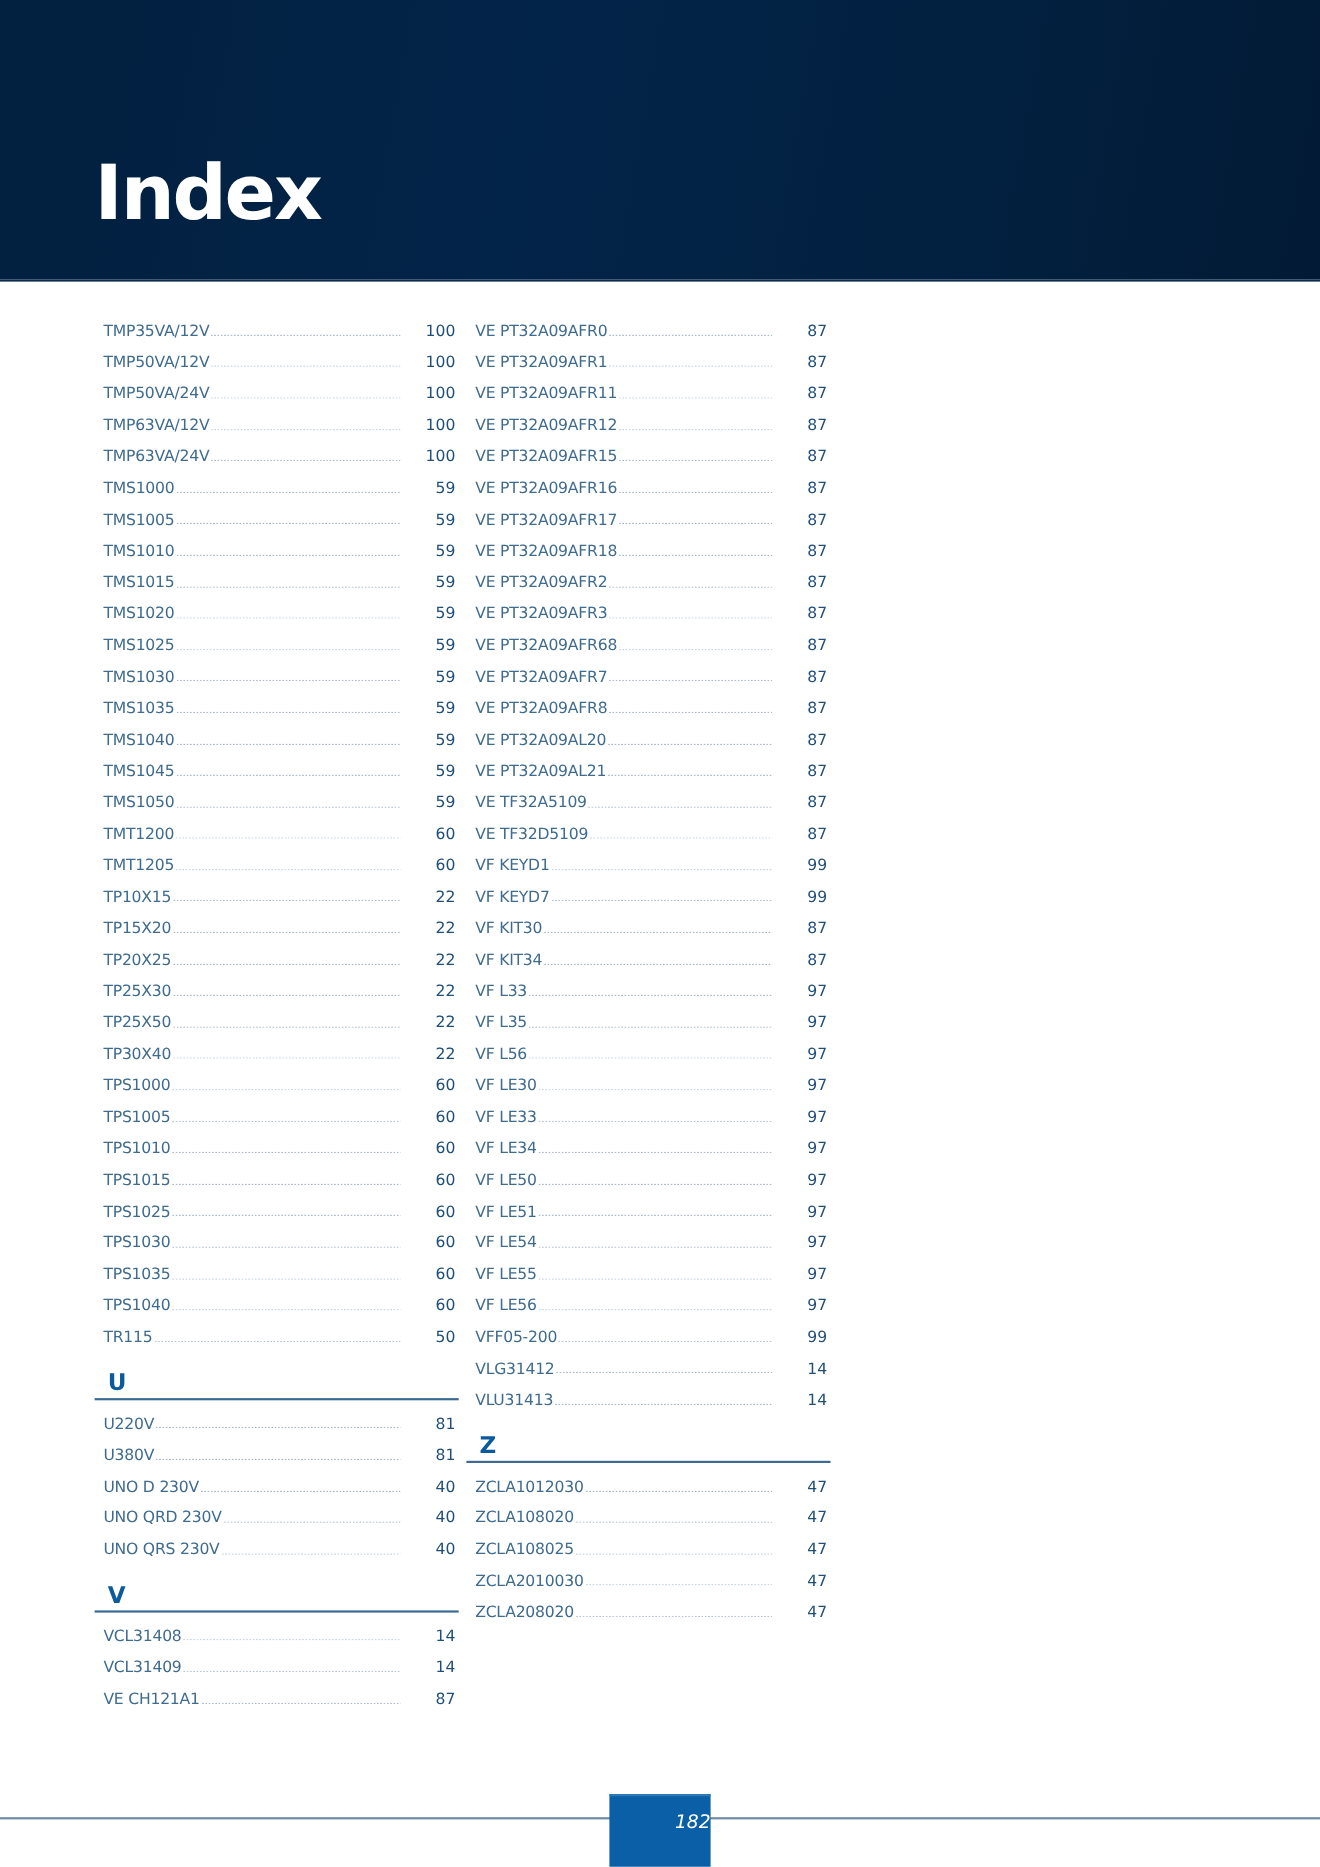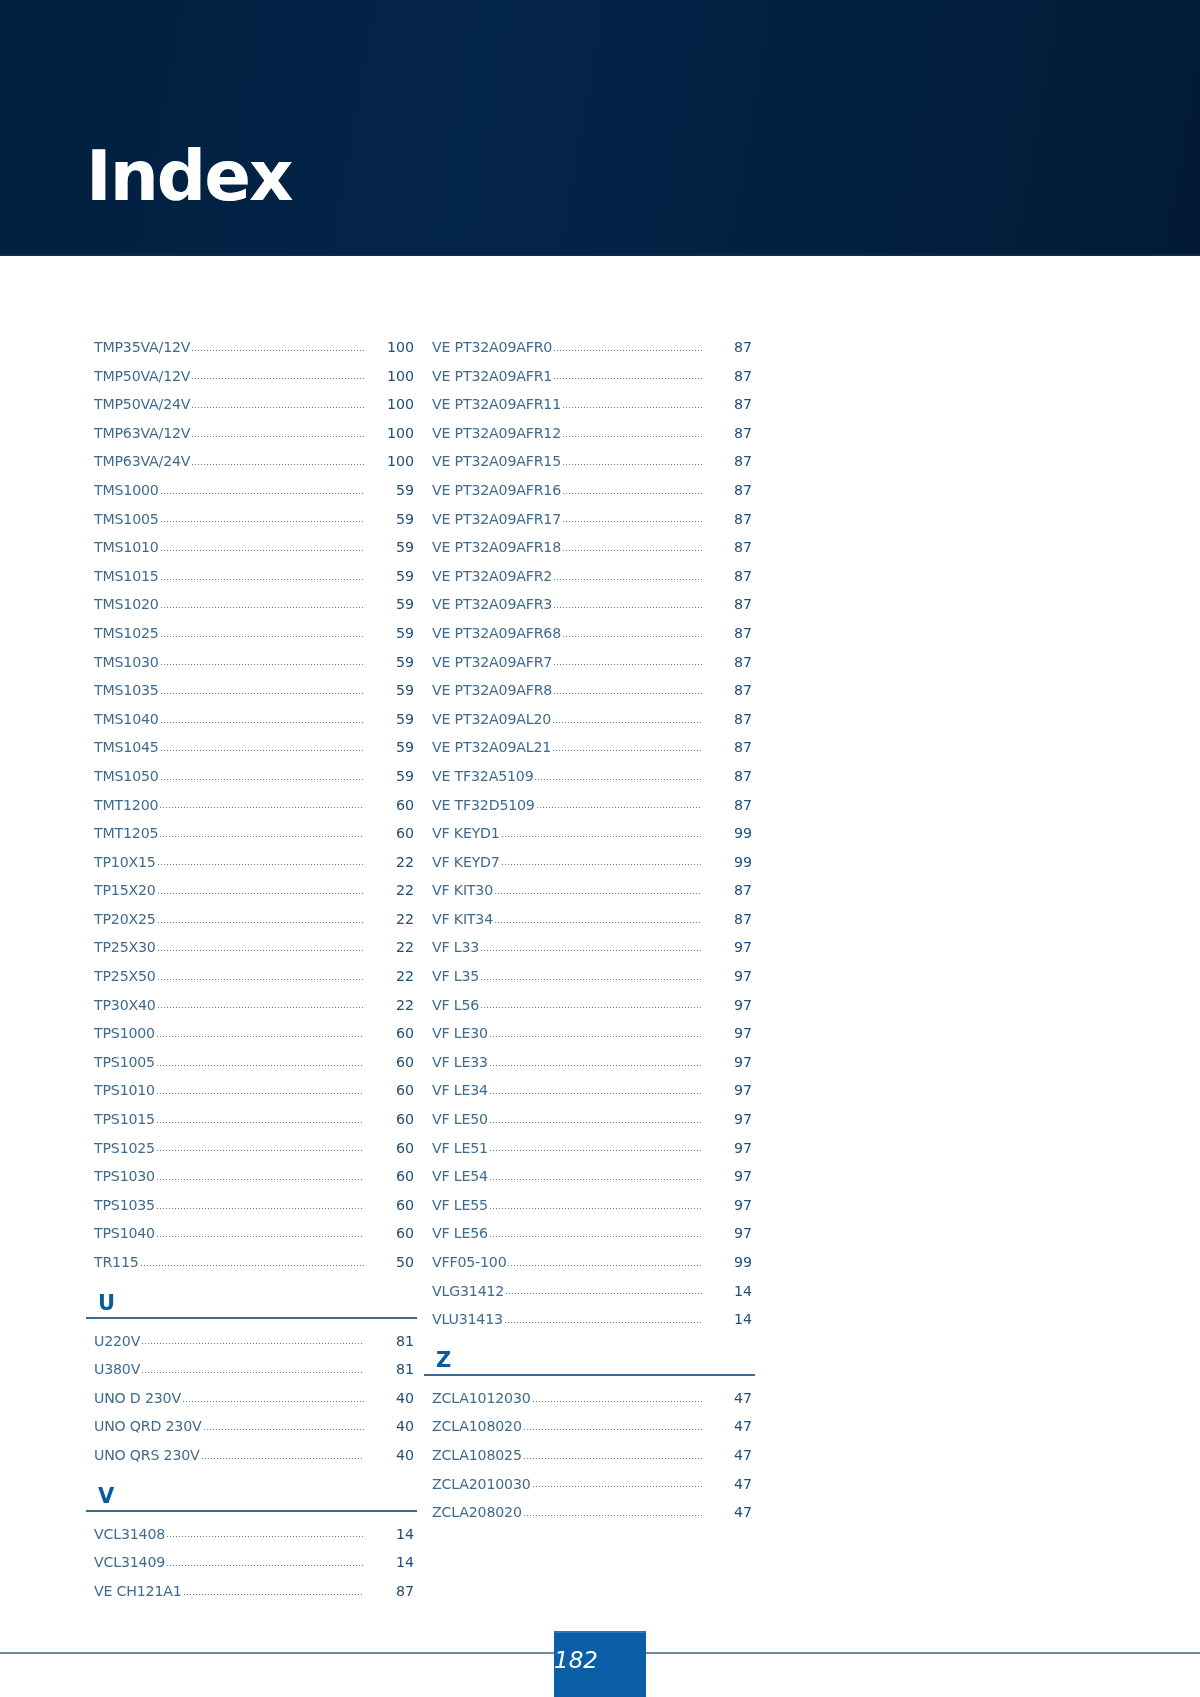--- a/index.html
+++ b/index.html
@@ -11,21 +11,21 @@
     .header {
       position: absolute; left: 0; top: 0; width: 1200px; height: 254px;
       background: linear-gradient(100deg, #02203f 0%, #032449 40%, #02203f 75%, #021a35 100%);
       border-bottom: 2px solid #0b2a4c;
     }
     .header-title {
       position: absolute; left: 86px; top: 122px;
       font-family: "DejaVu Sans", sans-serif; font-weight: bold;
       font-size: 69px; letter-spacing: -2px; color: #ffffff; line-height: 1; margin-top: 20px;
     }
-    .col { position: absolute; top: 287px; margin-top: 46px; }
+    .col { position: absolute; top: 287px; }
     .col-left { left: 94px; width: 320px; }
     .col-right { left: 432px; width: 320px; }
     .row {
       display: flex; align-items: baseline; height: 28.6px; line-height: 28.6px;
       font-size: 14.2px;
     }
     .code { color: #3f6b8e; white-space: nowrap; letter-spacing: -0.2px; }
     .dots {
       flex: 1; margin: 0 2px 0 1px; height: 1px; align-self: center; margin-top: 6px;
       background-image: radial-gradient(circle, #5a7f9d 0.6px, transparent 0.8px);
@@ -48,22 +48,22 @@
     }
     .footer-line {
       position: absolute; left: 0; top: 1652px; width: 1200px; height: 2px;
       background: #6e8ba6;
     }
     .footer-box {
       position: absolute; left: 554px; top: 1631px; width: 92px; height: 66px;
       background: #0a5fa6; border-top: 2px solid #2f78b8;
     }
     .footer-num {
-      position: absolute; left: 0; right: 0; top: 14px; text-align: left;
-      color: #ffffff; font-style: italic; font-size: 23px;
+      position: absolute; left: 0; right: 0; top: 14px; text-align: right;
+      color: #ffffff; font-style: italic; font-size: 17px;
     }
   </style>
 </head>
 <body>
 
 <div class="header">
   <div class="header-title">Index</div>
 </div>
 
 <div class="col col-left">
@@ -444,21 +444,21 @@
         <span class="code">VF LE55</span>
         <span class="dots"></span>
         <span class="page">97</span>
       </div>
       <div class="row">
         <span class="code">VF LE56</span>
         <span class="dots"></span>
         <span class="page">97</span>
       </div>
       <div class="row">
-        <span class="code">VFF05-100</span>
+        <span class="code">VFF05-200</span>
         <span class="dots"></span>
         <span class="page">99</span>
       </div>
       <div class="row">
         <span class="code">VLG31412</span>
         <span class="dots"></span>
         <span class="page">14</span>
       </div>
       <div class="row">
         <span class="code">VLU31413</span>

